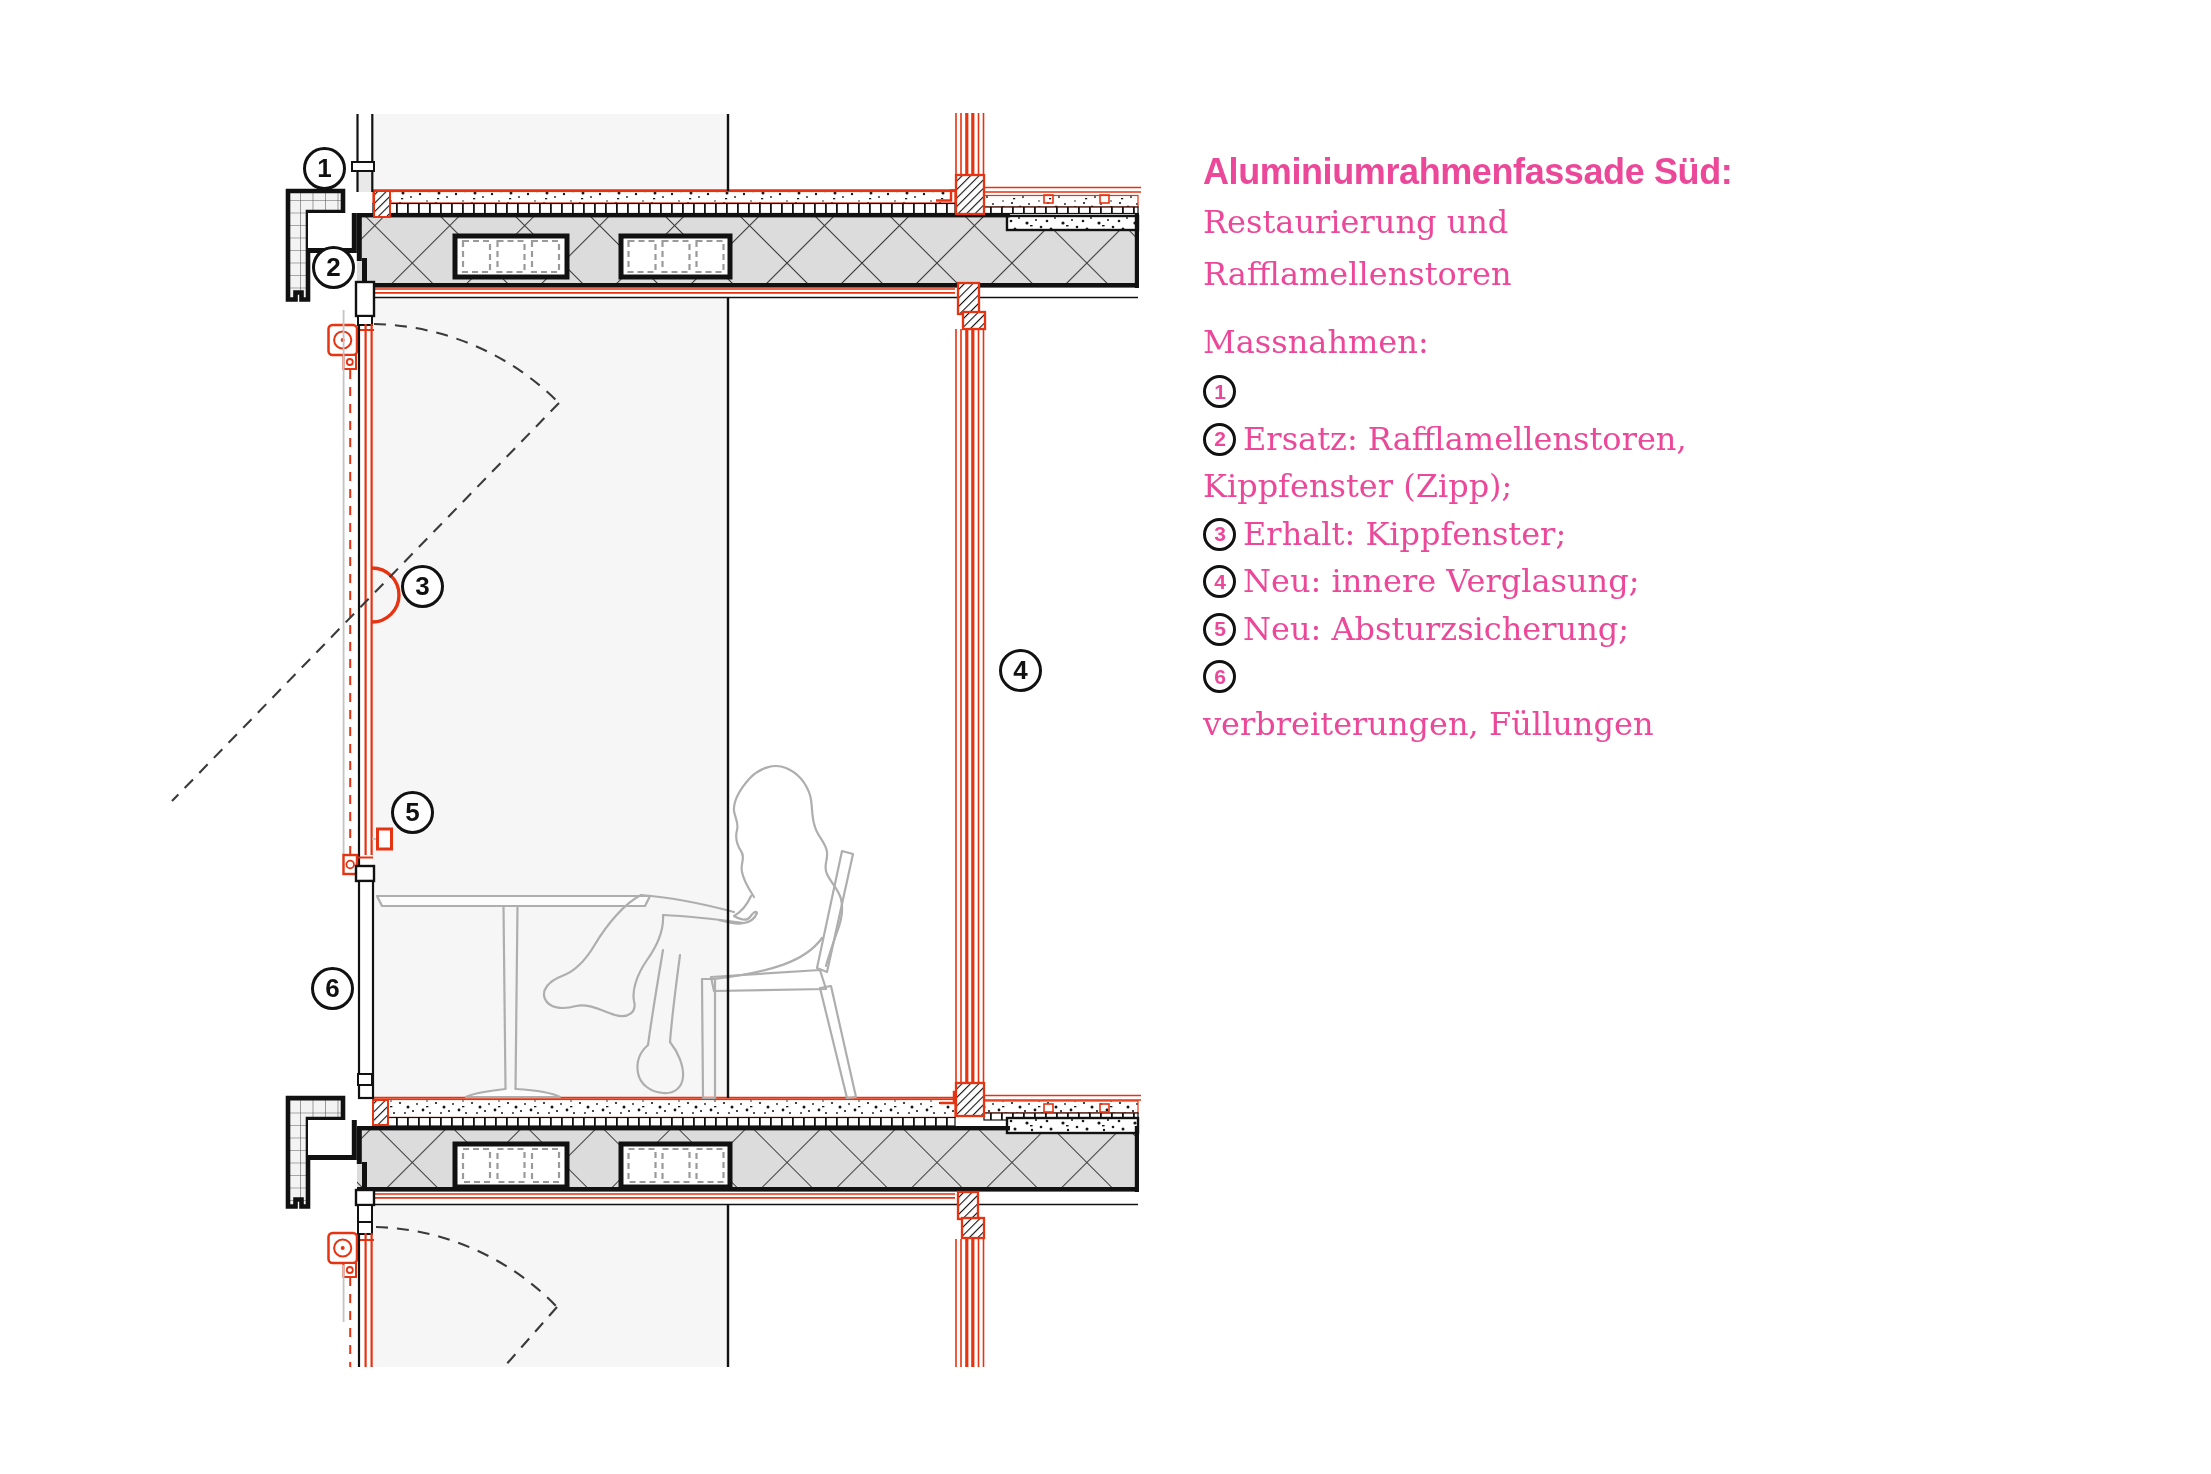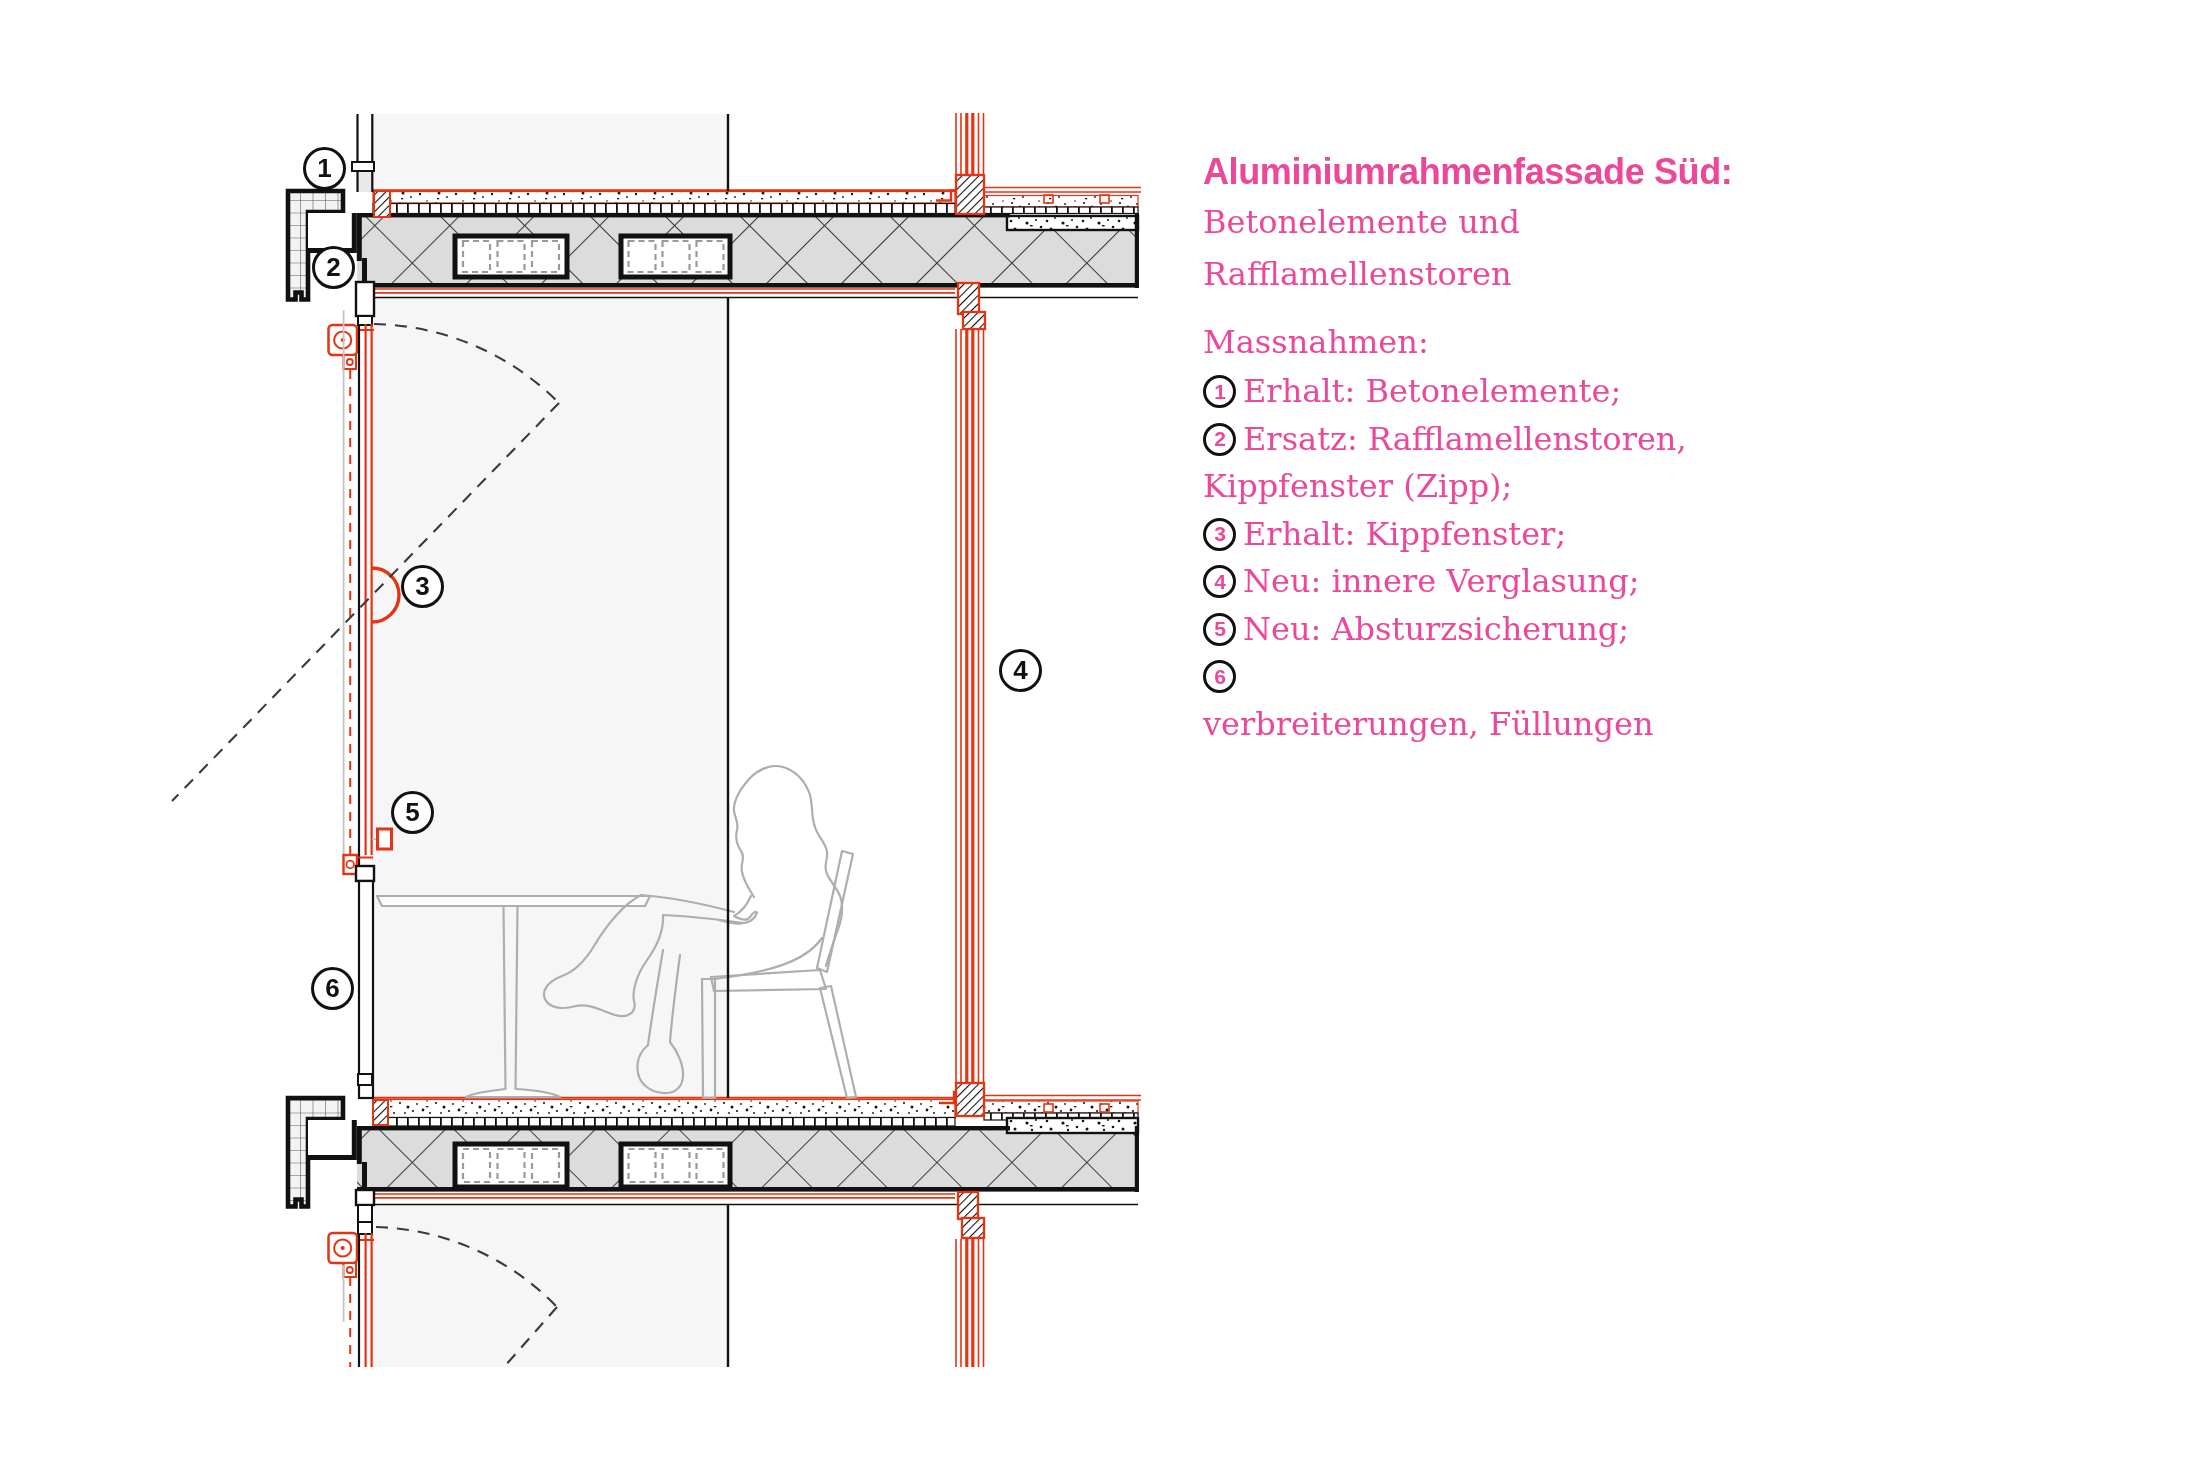--- a/index.html
+++ b/index.html
@@ -267,28 +267,27 @@
 
 <div class="callout" style="left:302.5px;top:146.5px">1</div>
 <div class="callout" style="left:311.5px;top:245.5px">2</div>
 <div class="callout" style="left:400.5px;top:564.5px">3</div>
 <div class="callout" style="left:998.5px;top:648.5px">4</div>
 <div class="callout" style="left:390.5px;top:790.5px">5</div>
 <div class="callout" style="left:310.5px;top:966.5px">6</div>
 
 <div id="text-panel">
   <div class="t-title">Aluminiumrahmenfassade Süd:</div>
-  <div class="t-line">Betonelemente und</div>
+  <div class="t-line">Restaurierung und</div>
   <div class="t-line">Rafflamellenstoren</div>
   <div class="t-spacer"></div>
   <div class="t-line">Massnahmen:</div>
 
   <div class="m-row">
     <span class="num-circle">1</span>
-    <span>Erhalt: Betonelemente;</span>
   </div>
   <div class="m-row">
     <span class="num-circle">2</span>
     <span>Ersatz: Rafflamellenstoren,</span>
   </div>
   <div class="m-row no-num">
 
     <span>Kippfenster (Zipp);</span>
   </div>
   <div class="m-row">

